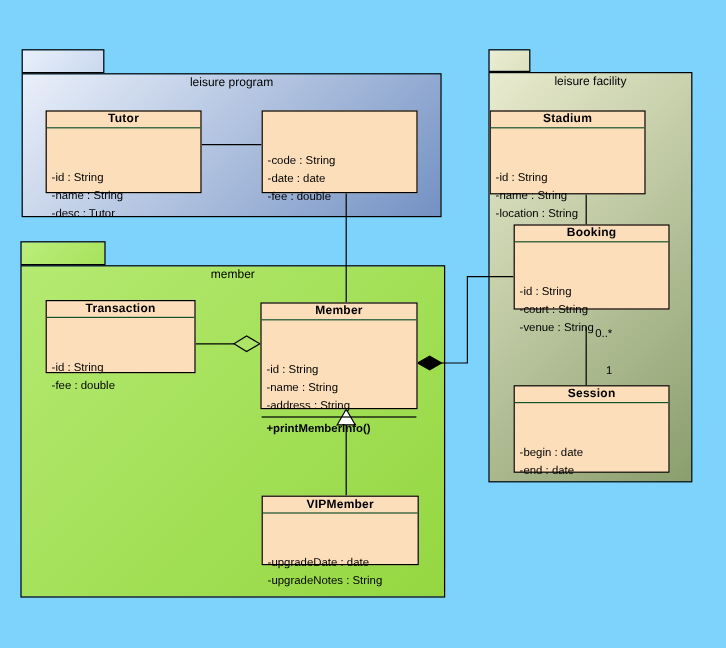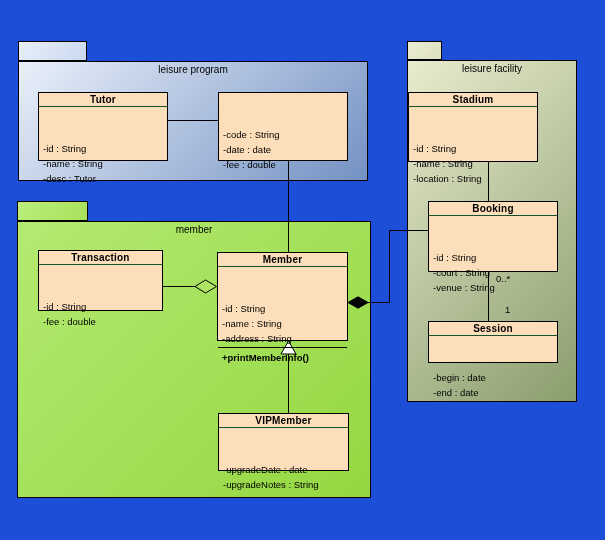--- a/index.html
+++ b/index.html
@@ -2,21 +2,21 @@
 <html><head>
 <meta charset="utf-8">
 <style>
   * { margin: 0; padding: 0; box-sizing: border-box; }
   html, body { background: #ffffff; }
   body { font-family: "Liberation Sans", sans-serif; color: #000; }
   .canvas {
     position: relative;
     width: 605px;
     height: 540px;
-    background: #1d4ed8;
+    background: #7dd3fc;
     overflow: hidden;
   }
   
   .pkg-tab, .pkg-body { position: absolute; border: 1px solid #000; z-index: 1; }
   .tab-blue  { background: linear-gradient(135deg, #e9f0fa 0%, #c9d8ef 100%); }
   .body-blue { background: linear-gradient(135deg, #eaf0fa 0%, #7391c3 100%); }
   .tab-green  { background: linear-gradient(135deg, #bbee7c 0%, #a7e25b 100%); }
   .body-green { background: linear-gradient(135deg, #b4ea71 0%, #94d741 100%); }
   .tab-olive  { background: linear-gradient(135deg, #ecedd6 0%, #dde1bd 100%); }
   .body-olive { background: linear-gradient(135deg, #e9ebce 0%, #8a9e6d 100%); }
@@ -146,30 +146,30 @@
 
   <div class="uml-class" style="left:408px; top:92px; width:130px; height:70px;">
     <div class="uml-title">Stadium</div>
     <div class="uml-rows">
       <div class="uml-row">-id : String</div>
       <div class="uml-row">-name : String</div>
       <div class="uml-row">-location : String</div>
     </div>
   </div>
 
-  <div class="uml-class" style="left:428px; top:201px; width:130px; height:71px;">
+  <div class="uml-class" style="left:428px; top:187px; width:130px; height:71px;">
     <div class="uml-title">Booking</div>
     <div class="uml-rows">
       <div class="uml-row">-id : String</div>
       <div class="uml-row">-court : String</div>
       <div class="uml-row">-venue : String</div>
     </div>
   </div>
 
-  <div class="uml-class" style="left:428px; top:321px; width:130px; height:42px;">
+  <div class="uml-class" style="left:428px; top:321px; width:130px; height:73px;">
     <div class="uml-title">Session</div>
     <div class="uml-rows">
       <div class="uml-row">-begin : date</div>
       <div class="uml-row">-end : date</div>
     </div>
   </div>
 
 </div>
 
 </body></html>

